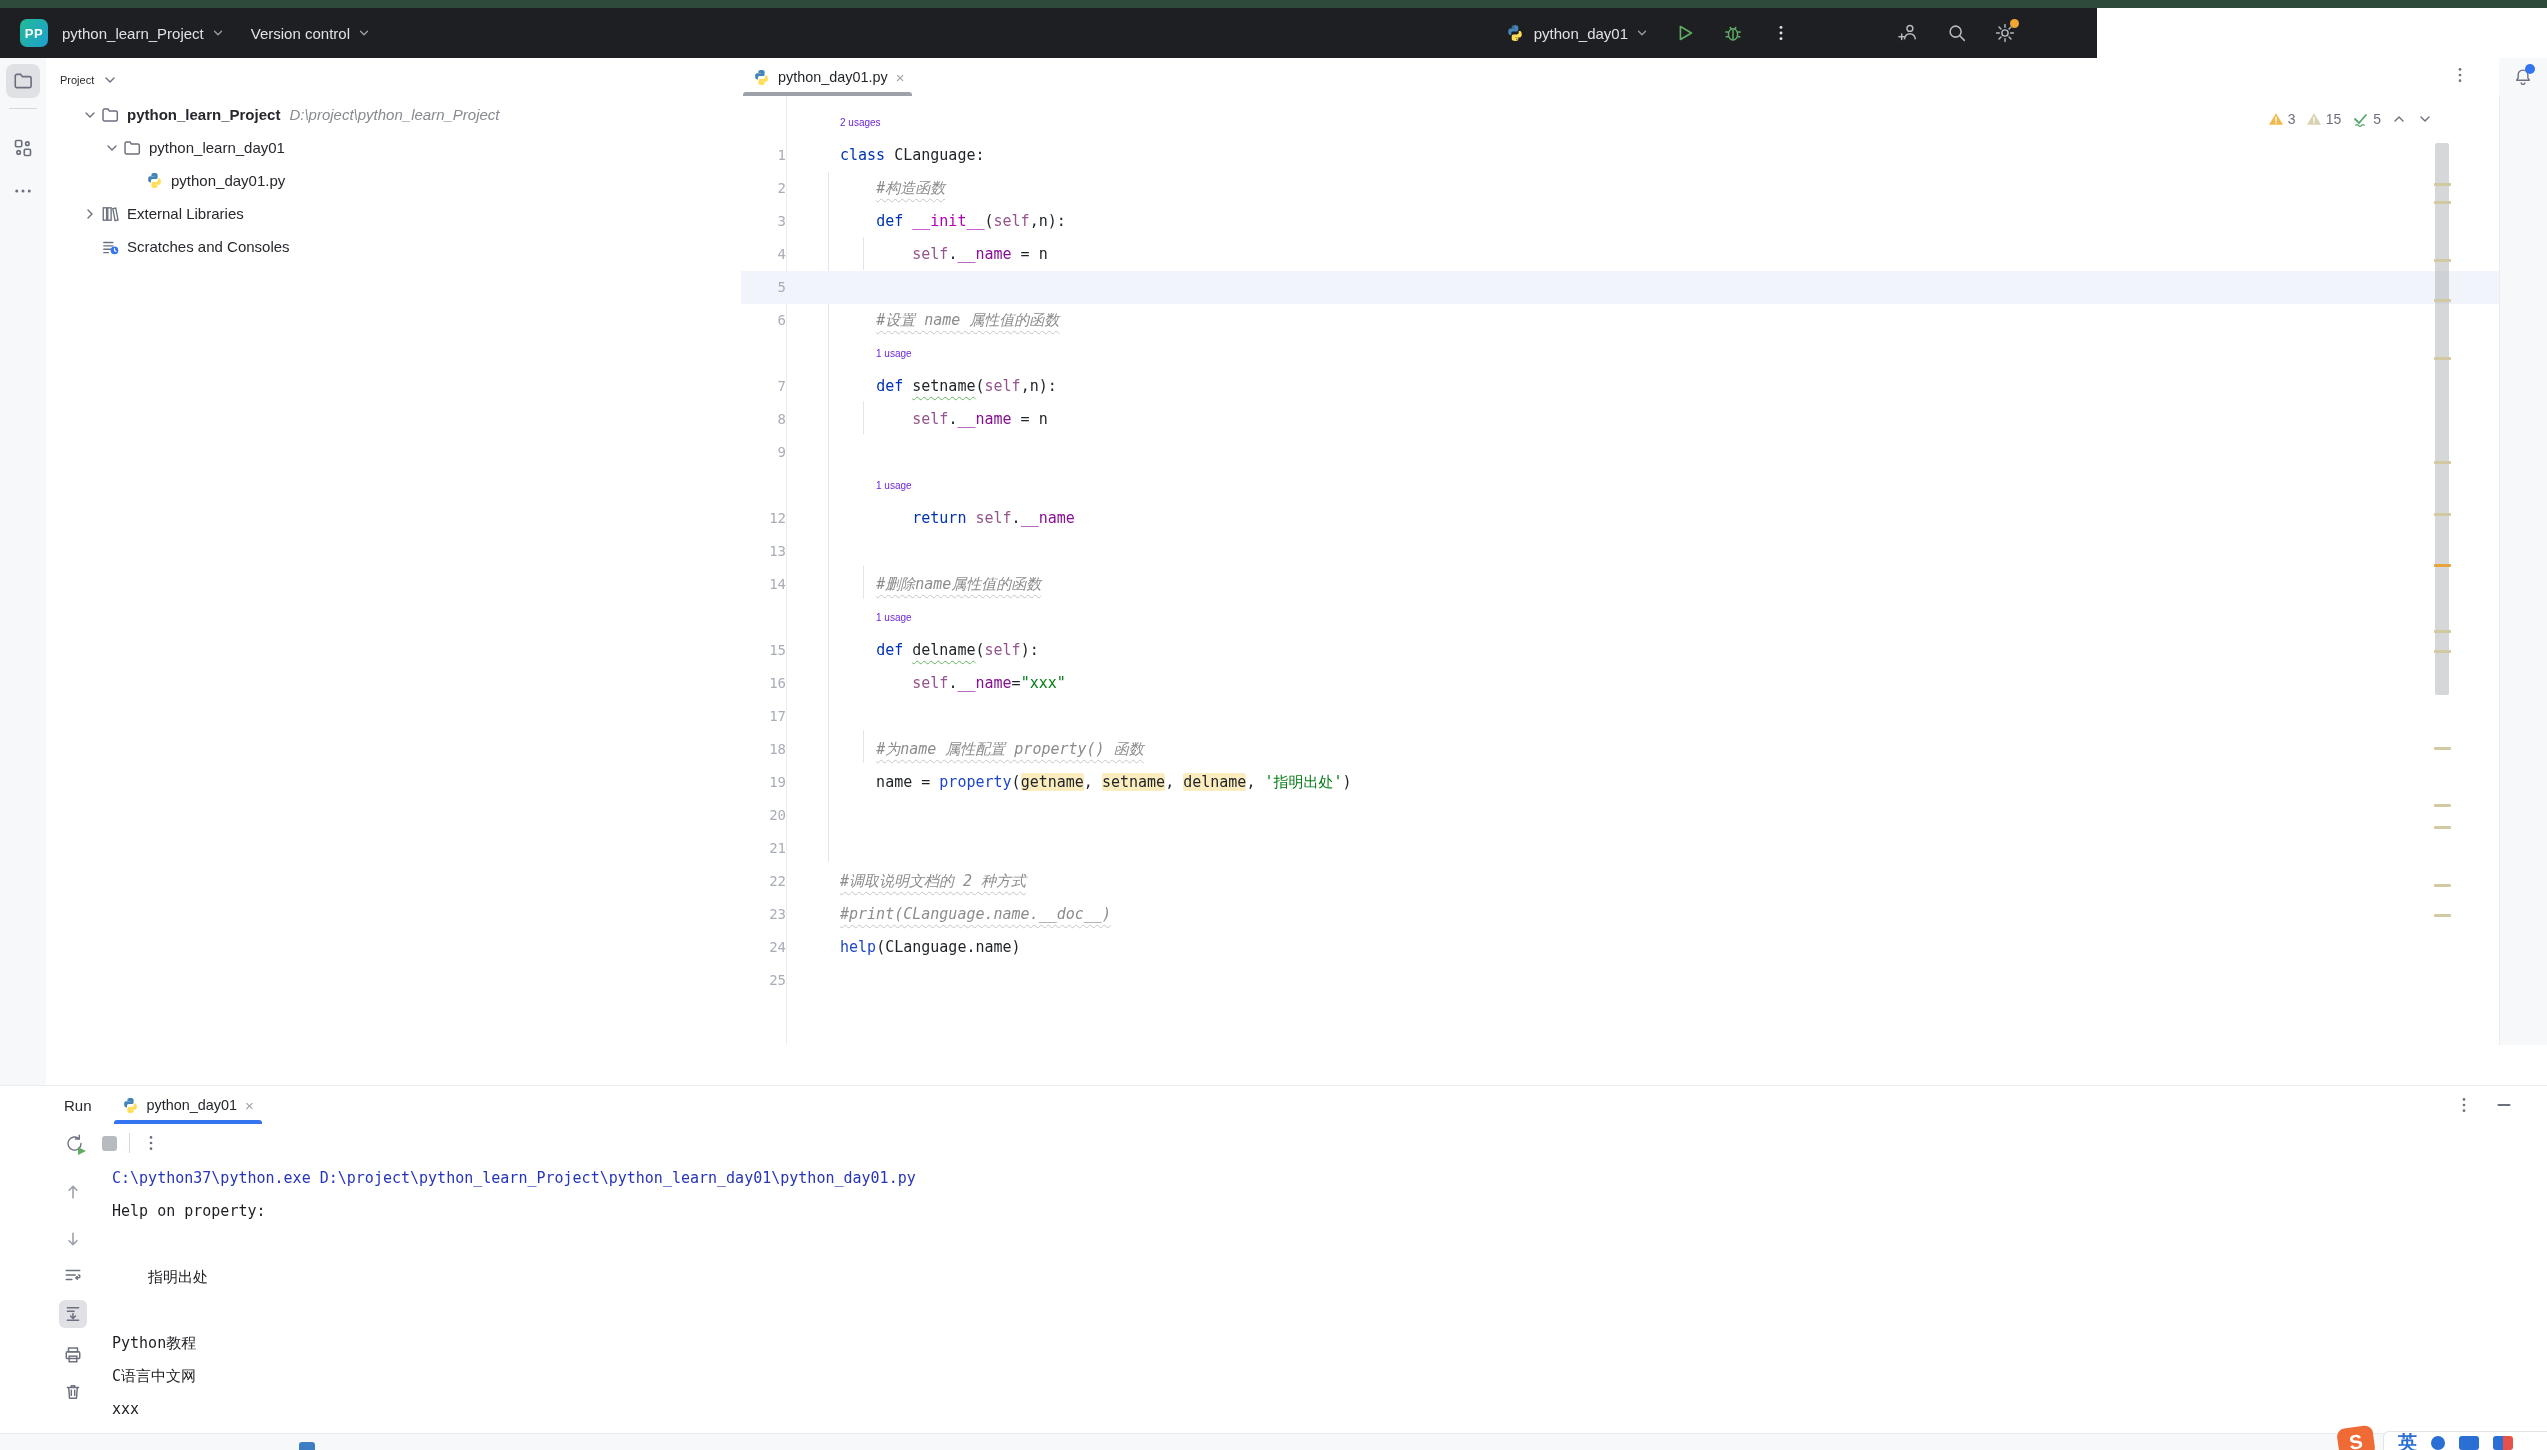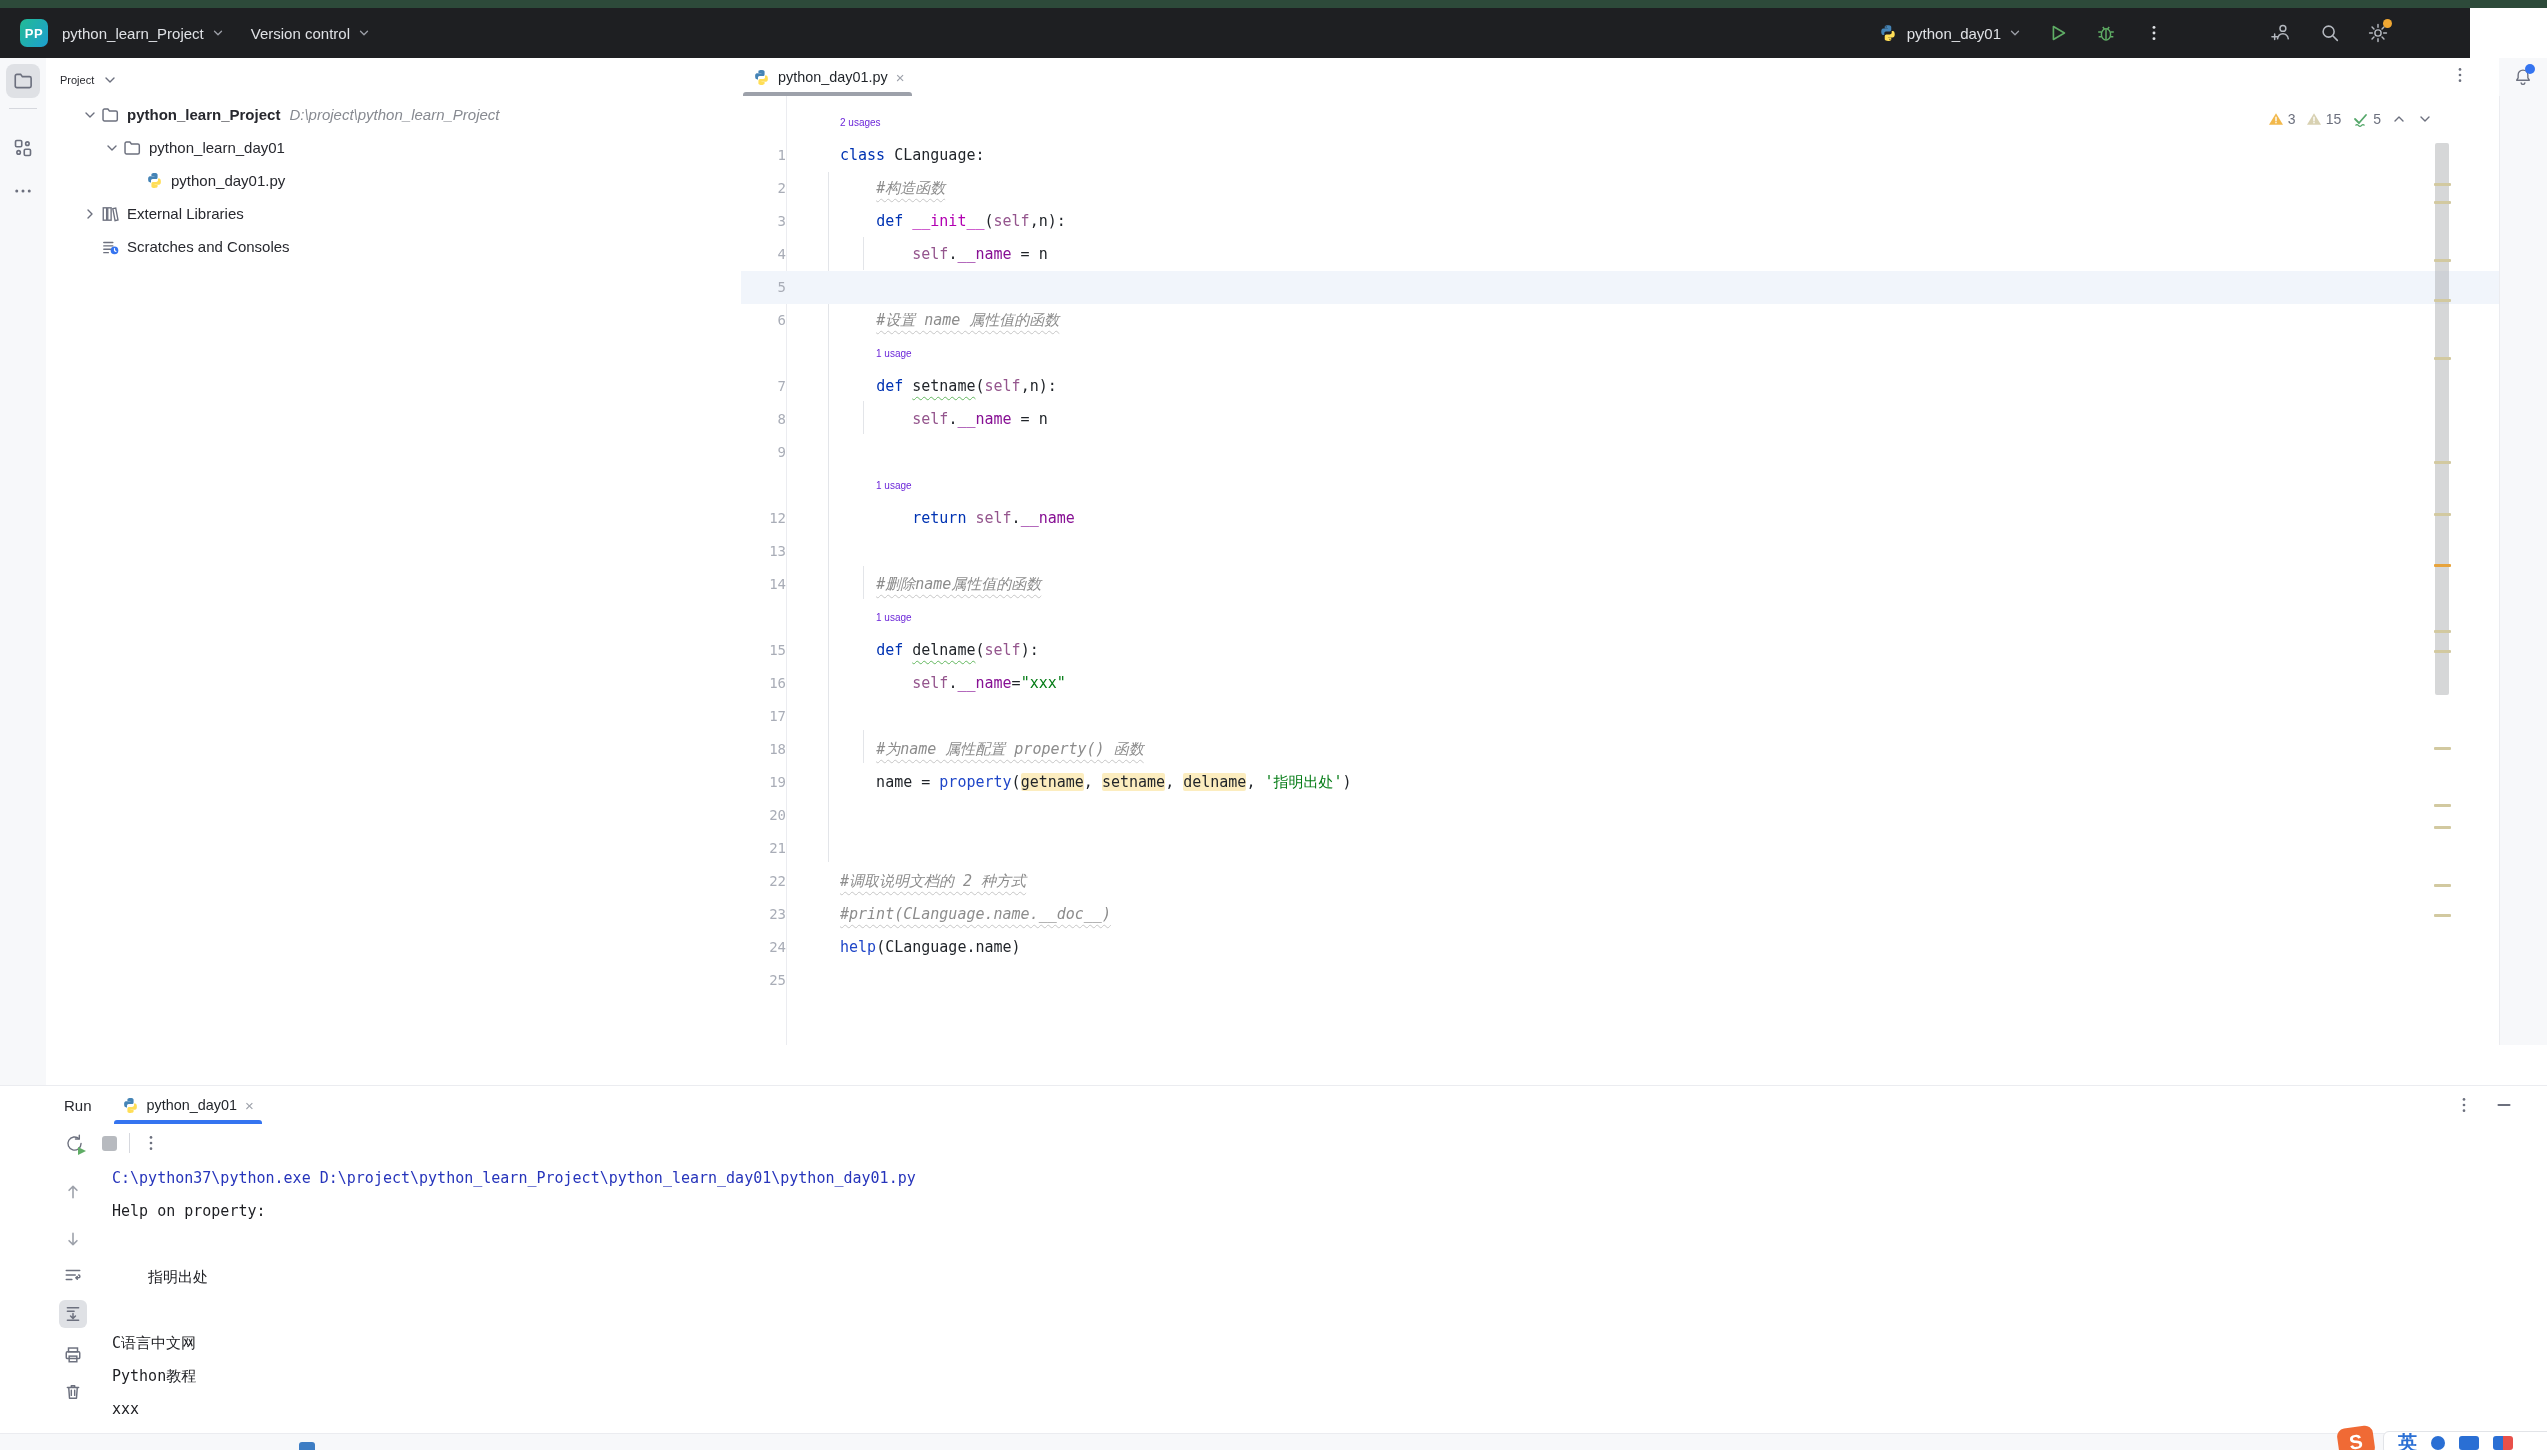--- a/index.html
+++ b/index.html
@@ -2,21 +2,21 @@
 <html><head>
 <meta charset="utf-8">
 <style>
   html,body{margin:0;padding:0;}
   body{width:2547px;height:1451px;position:relative;overflow:hidden;background:#fff;
        font-family:"Liberation Sans",sans-serif;color:#27282e;-webkit-font-smoothing:antialiased;}
   .abs{position:absolute;}
   svg{display:block;}
   
   #top-strip{left:0;top:0;width:2547px;height:8px;background:#2d4a3a;}
-  #header{left:0;top:8px;width:2470px;height:50px;background:#1e1f22;display:flex;align-items:center;}
+  #header{left:0;top:8px;width:2097px;height:50px;background:#1e1f22;display:flex;align-items:center;}
   #header .hbtn{display:flex;align-items:center;gap:7px;color:#dfe1e5;font-size:15px;margin-right:26px;cursor:default;}
   #app-logo{width:28px;height:28px;border-radius:7px;margin:0 14px 0 20px;
             background:linear-gradient(125deg,#20b express 0%,#20b89a 0%,#1d9fd0 100%);
             background:linear-gradient(125deg,#22bb95 0%,#1d9fd0 100%);
             color:#fff;font-weight:bold;font-size:13px;display:flex;align-items:center;justify-content:center;letter-spacing:0.5px;}
   .chev-dn-dark{width:14px;height:14px;}
   #header-right{margin-left:auto;display:flex;align-items:center;gap:24px;padding-right:80px;}
   .hicon{width:24px;height:24px;display:flex;align-items:center;justify-content:center;position:relative;}
   
   #stripe{left:0;top:58px;width:46px;height:1027px;background:#f7f8fa;border-right:1px solid #ebecf0;}
@@ -591,22 +591,22 @@
           <path d="M6.5 6.5v4.5M9.5 6.5v4.5" stroke-linecap="round"></path>
         </svg>
     </span>
   </div>
   <div id="console">
       <div class="cline cmd">C:\python37\python.exe D:\project\python_learn_Project\python_learn_day01\python_day01.py</div>
       <div class="cline">Help on property:</div>
       <div class="cline"></div>
       <div class="cline">    指明出处</div>
       <div class="cline"></div>
+      <div class="cline">Python教程</div>
       <div class="cline">C语言中文网</div>
-      <div class="cline">Python教程</div>
       <div class="cline">xxx</div>
     </div>
 </section>
 
 <footer id="statusbar" class="abs"></footer>
 <div id="peek-icon" class="abs"></div>
 <div id="sogou-logo" class="abs">S</div>
 <div id="ime-bar" class="abs">
   <span id="ime-lang">英</span>
   <span class="ime-glyph round"></span>

